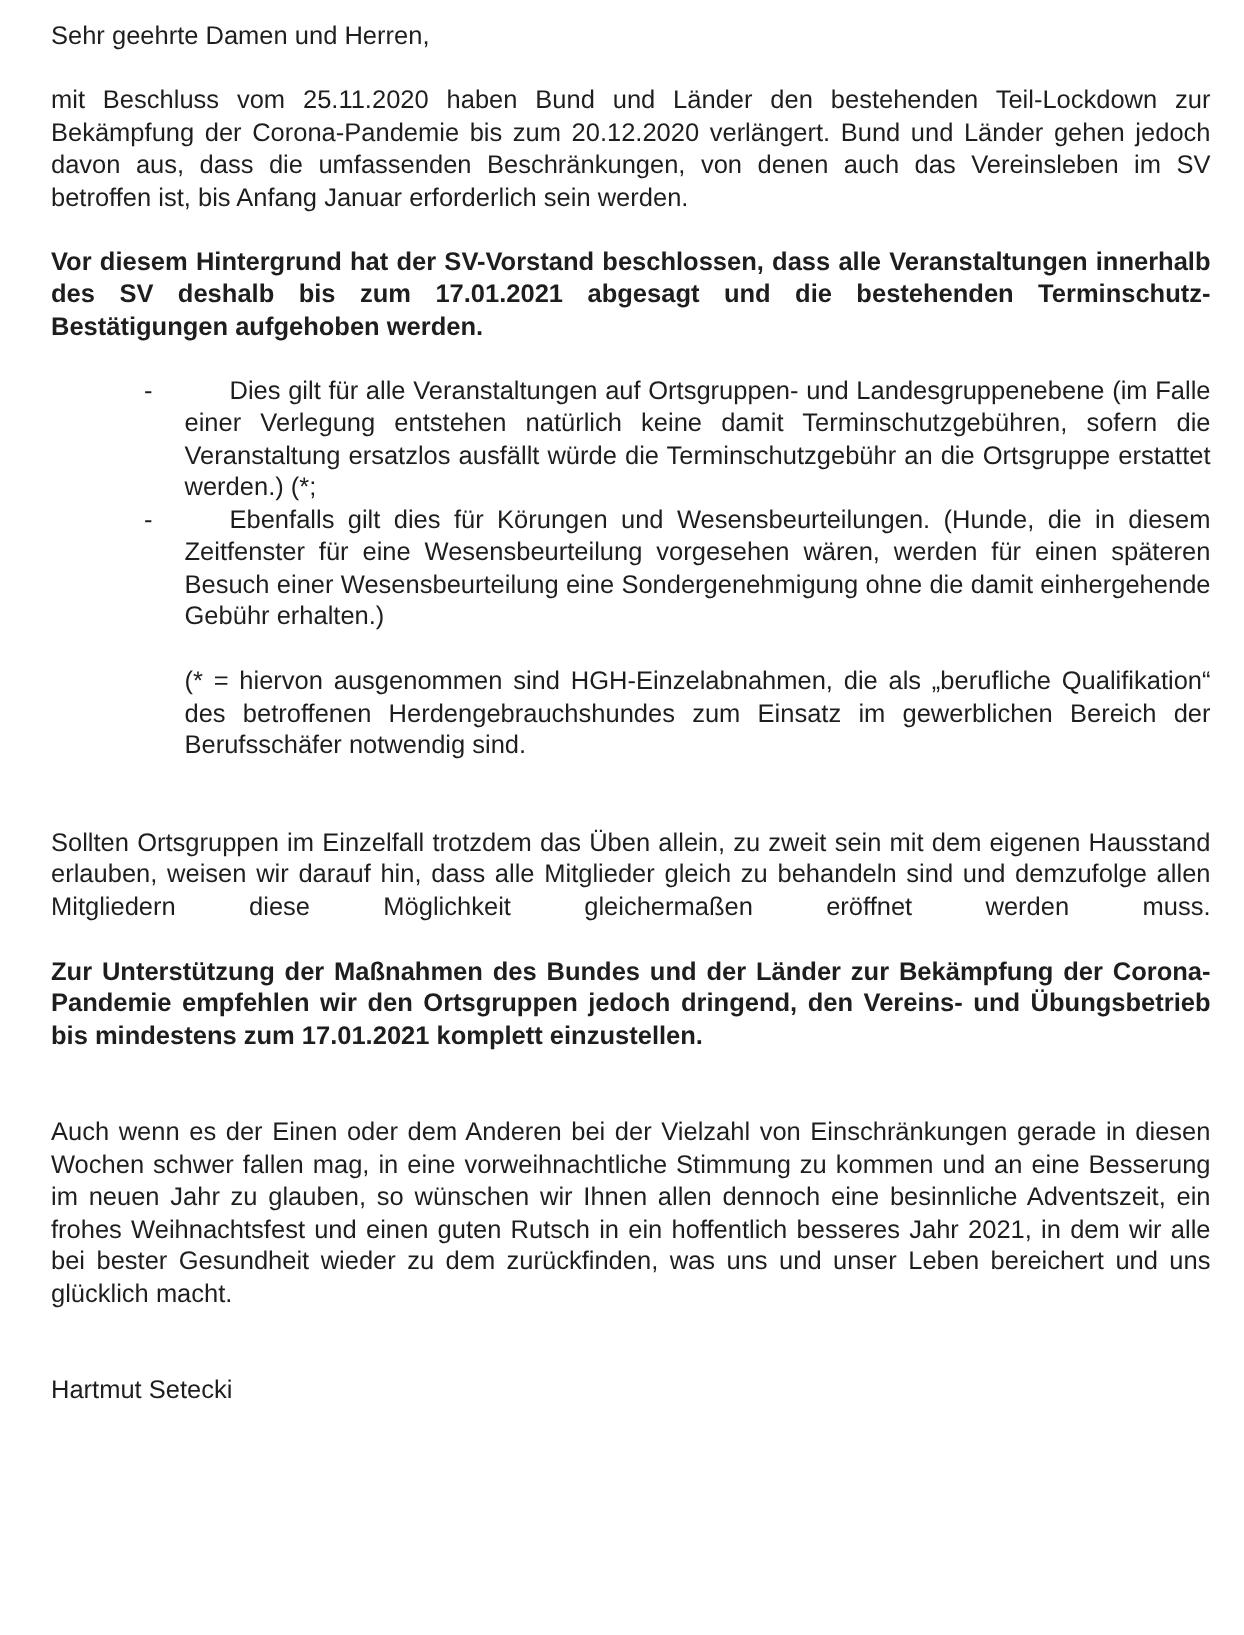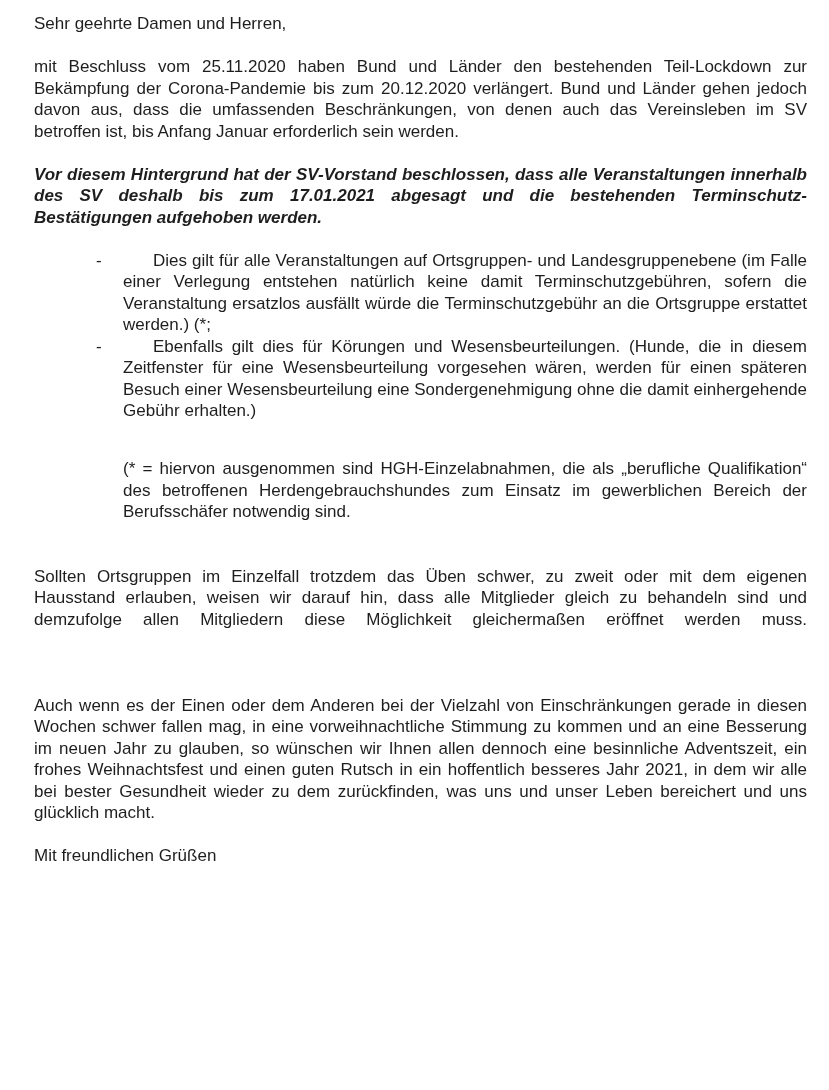--- a/index.html
+++ b/index.html
@@ -19,21 +19,21 @@
     .page {
       position: relative;
       padding: 13px 28px 0 34px;
       width: 773px;
     }
     p {
       margin: 0;
       text-align: justify;
     }
     .gap { height: 21.5px; }
-    .bold { font-weight: bold; font-style: italic; }
+    .bold { font-weight: bold; }
     .list {
       margin: 0;
       padding: 0;
       list-style: none;
     }
     .list-item {
       position: relative;
       padding-left: 89px;
       text-align: justify;
     }
@@ -42,21 +42,20 @@
       left: 62px;
       top: 0;
     }
     .list-item .first-indent {
       display: inline-block;
       width: 30px;
     }
     .footnote {
       padding-left: 89px;
       text-align: justify;
-      margin-top: 15px;
     }
     .last-line-justify {
       text-align-last: justify;
     }
     .closing {
       text-align: left;
     }
   </style>
 </head>
 <body>
@@ -82,27 +81,28 @@
       <span class="first-indent"></span><span>Ebenfalls gilt dies für Körungen und Wesensbeurteilungen. (Hunde, die in diesem Zeitfenster für eine Wesensbeurteilung vorgesehen wären, werden für einen späteren Besuch einer Wesensbeurteilung eine Sondergenehmigung ohne die damit einhergehende Gebühr erhalten.)</span>
     </li>
   </ul>
   <div class="gap"></div>
 
   <p class="footnote">(* = hiervon ausgenommen sind HGH-Einzelabnahmen, die als „berufliche Qualifikation“ des betroffenen Herdengebrauchshundes zum Einsatz im gewerblichen Bereich der Berufsschäfer notwendig sind.</p>
   <div class="gap"></div>
 
   <div class="gap"></div>
 
-  <p class="last-line-justify">Sollten Ortsgruppen im Einzelfall trotzdem das Üben schwer, zu zweit oder mit dem eigenen Hausstand erlauben, weisen wir darauf hin, dass alle Mitglieder gleich zu behandeln sind und demzufolge allen Mitgliedern diese Möglichkeit gleichermaßen eröffnet werden muss.</p>
+  <p class="last-line-justify">Sollten Ortsgruppen im Einzelfall trotzdem das Üben allein, zu zweit sein mit dem eigenen Hausstand erlauben, weisen wir darauf hin, dass alle Mitglieder gleich zu behandeln sind und demzufolge allen Mitgliedern diese Möglichkeit gleichermaßen eröffnet werden muss.</p>
   <div class="gap"></div>
 
+  <p class="bold">Zur Unterstützung der Maßnahmen des Bundes und der Länder zur Bekämpfung der Corona-Pandemie empfehlen wir den Ortsgruppen jedoch dringend, den Vereins- und Übungsbetrieb bis mindestens zum 17.01.2021 komplett einzustellen.</p>
   <div class="gap"></div>
 
   <div class="gap"></div>
 
   <p>Auch wenn es der Einen oder dem Anderen bei der Vielzahl von Einschränkungen gerade in diesen Wochen schwer fallen mag, in eine vorweihnachtliche Stimmung zu kommen und an eine Besserung im neuen Jahr zu glauben, so wünschen wir Ihnen allen dennoch eine besinnliche Adventszeit, ein frohes Weihnachtsfest und einen guten Rutsch in ein hoffentlich besseres Jahr 2021, in dem wir alle bei bester Gesundheit wieder zu dem zurückfinden, was uns und unser Leben bereichert und uns glücklich macht.</p>
   <div class="gap"></div>
 
-  <p class="closing">Mit freundlichen Grüßen</p>
   <div class="gap"></div>
 
+  <p class="closing">Hartmut Setecki</p>
 
 </div>
 
 </body></html>

